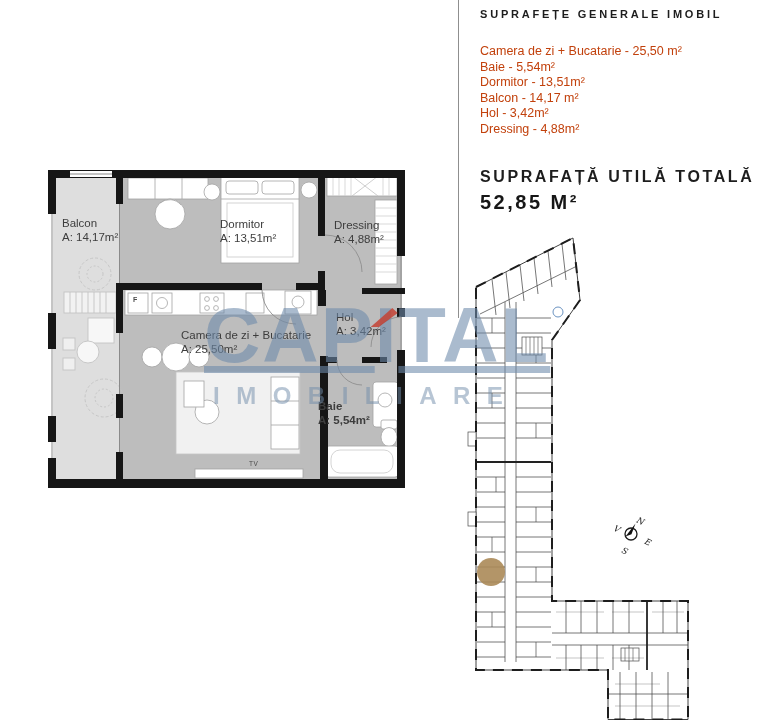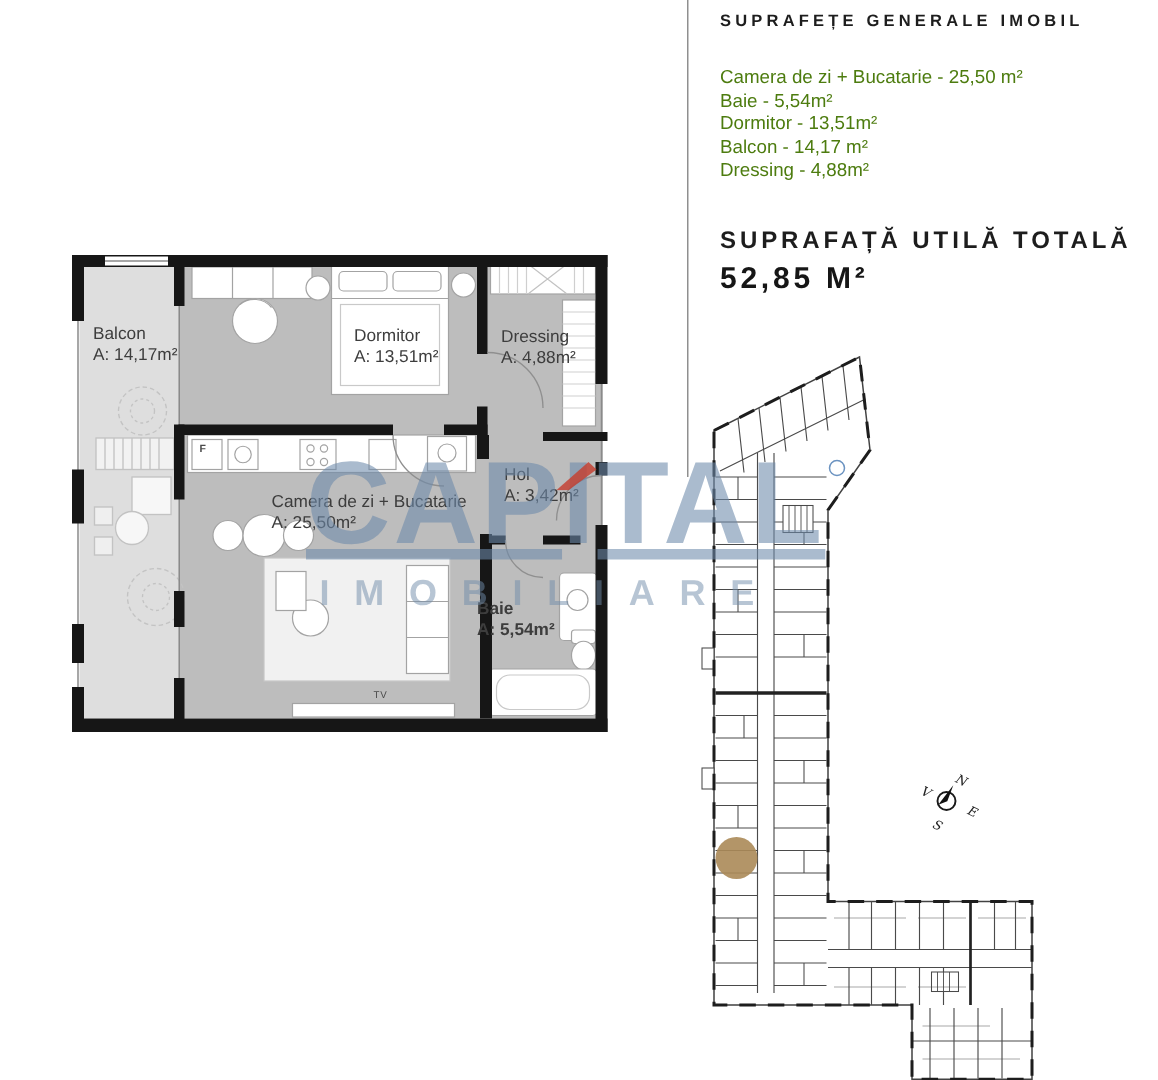--- a/index.html
+++ b/index.html
@@ -4,32 +4,32 @@
 <style>
   html,body{margin:0;padding:0;background:#fff;}
   #page{position:relative;width:772px;height:720px;background:#fff;overflow:hidden;
         font-family:"Liberation Sans",sans-serif;}
   svg{display:block;}
   .abs{position:absolute;}
 
   
   #panel{position:absolute;left:480px;top:8px;width:292px;color:#222;}
   .panel-title{font-size:11px;font-weight:700;letter-spacing:2.8px;color:#1d1d1d;margin:0 0 24px 0;}
-  .panel-items{font-size:12.5px;line-height:15.6px;color:#4d7c0f;}
+  .panel-items{font-size:12.5px;line-height:15.6px;color:#c2410c;}
   .total-label{font-size:16px;font-weight:700;letter-spacing:2.6px;color:#1d1d1d;margin-top:30px;}
   .total-value{font-size:20px;font-weight:700;letter-spacing:2.5px;color:#161616;margin-top:5px;}
 
   
   #divider{position:absolute;left:458px;top:0;width:1px;height:318px;background:#8f8f8f;}
 
   
   .room-label{position:absolute;font-size:11.5px;line-height:13.5px;color:#3d3d3d;z-index:5;}
   .room-label .rname{display:block;}
   #lbl-balcon{left:62px;top:217px;}
-  #lbl-dormitor{left:236px;top:218px;}
+  #lbl-dormitor{left:220px;top:218px;}
   #lbl-dressing{left:334px;top:219px;}
   #lbl-camera{left:181px;top:329px;}
   #lbl-hol{left:336px;top:311px;}
   #lbl-baie{left:318px;top:400px;font-weight:bold;}
 
   .mini-anno{position:absolute;color:#4a4a4a;z-index:5;}
   #anno-f{left:133px;top:296px;font-size:7px;font-weight:700;}
   #anno-tv{left:249px;top:460px;font-size:6.5px;letter-spacing:.5px;}
 
   
@@ -206,20 +206,21 @@
     </g>
   </svg>
 
   <div id="panel">
     <div class="panel-title">SUPRAFEȚE GENERALE IMOBIL</div>
     <div class="panel-items">
       <div>Camera de zi + Bucatarie - 25,50 m²</div>
       <div>Baie - 5,54m²</div>
       <div>Dormitor - 13,51m²</div>
       <div>Balcon - 14,17 m²</div>
+      <div>Hol - 3,42m²</div>
       <div>Dressing - 4,88m²</div>
     </div>
     <div class="total-label">SUPRAFAȚĂ UTILĂ TOTALĂ</div>
     <div class="total-value">52,85 M²</div>
   </div>
 
   <div id="divider"></div>
 
   <div class="room-label" id="lbl-balcon">
     <span class="rname">Balcon</span>

